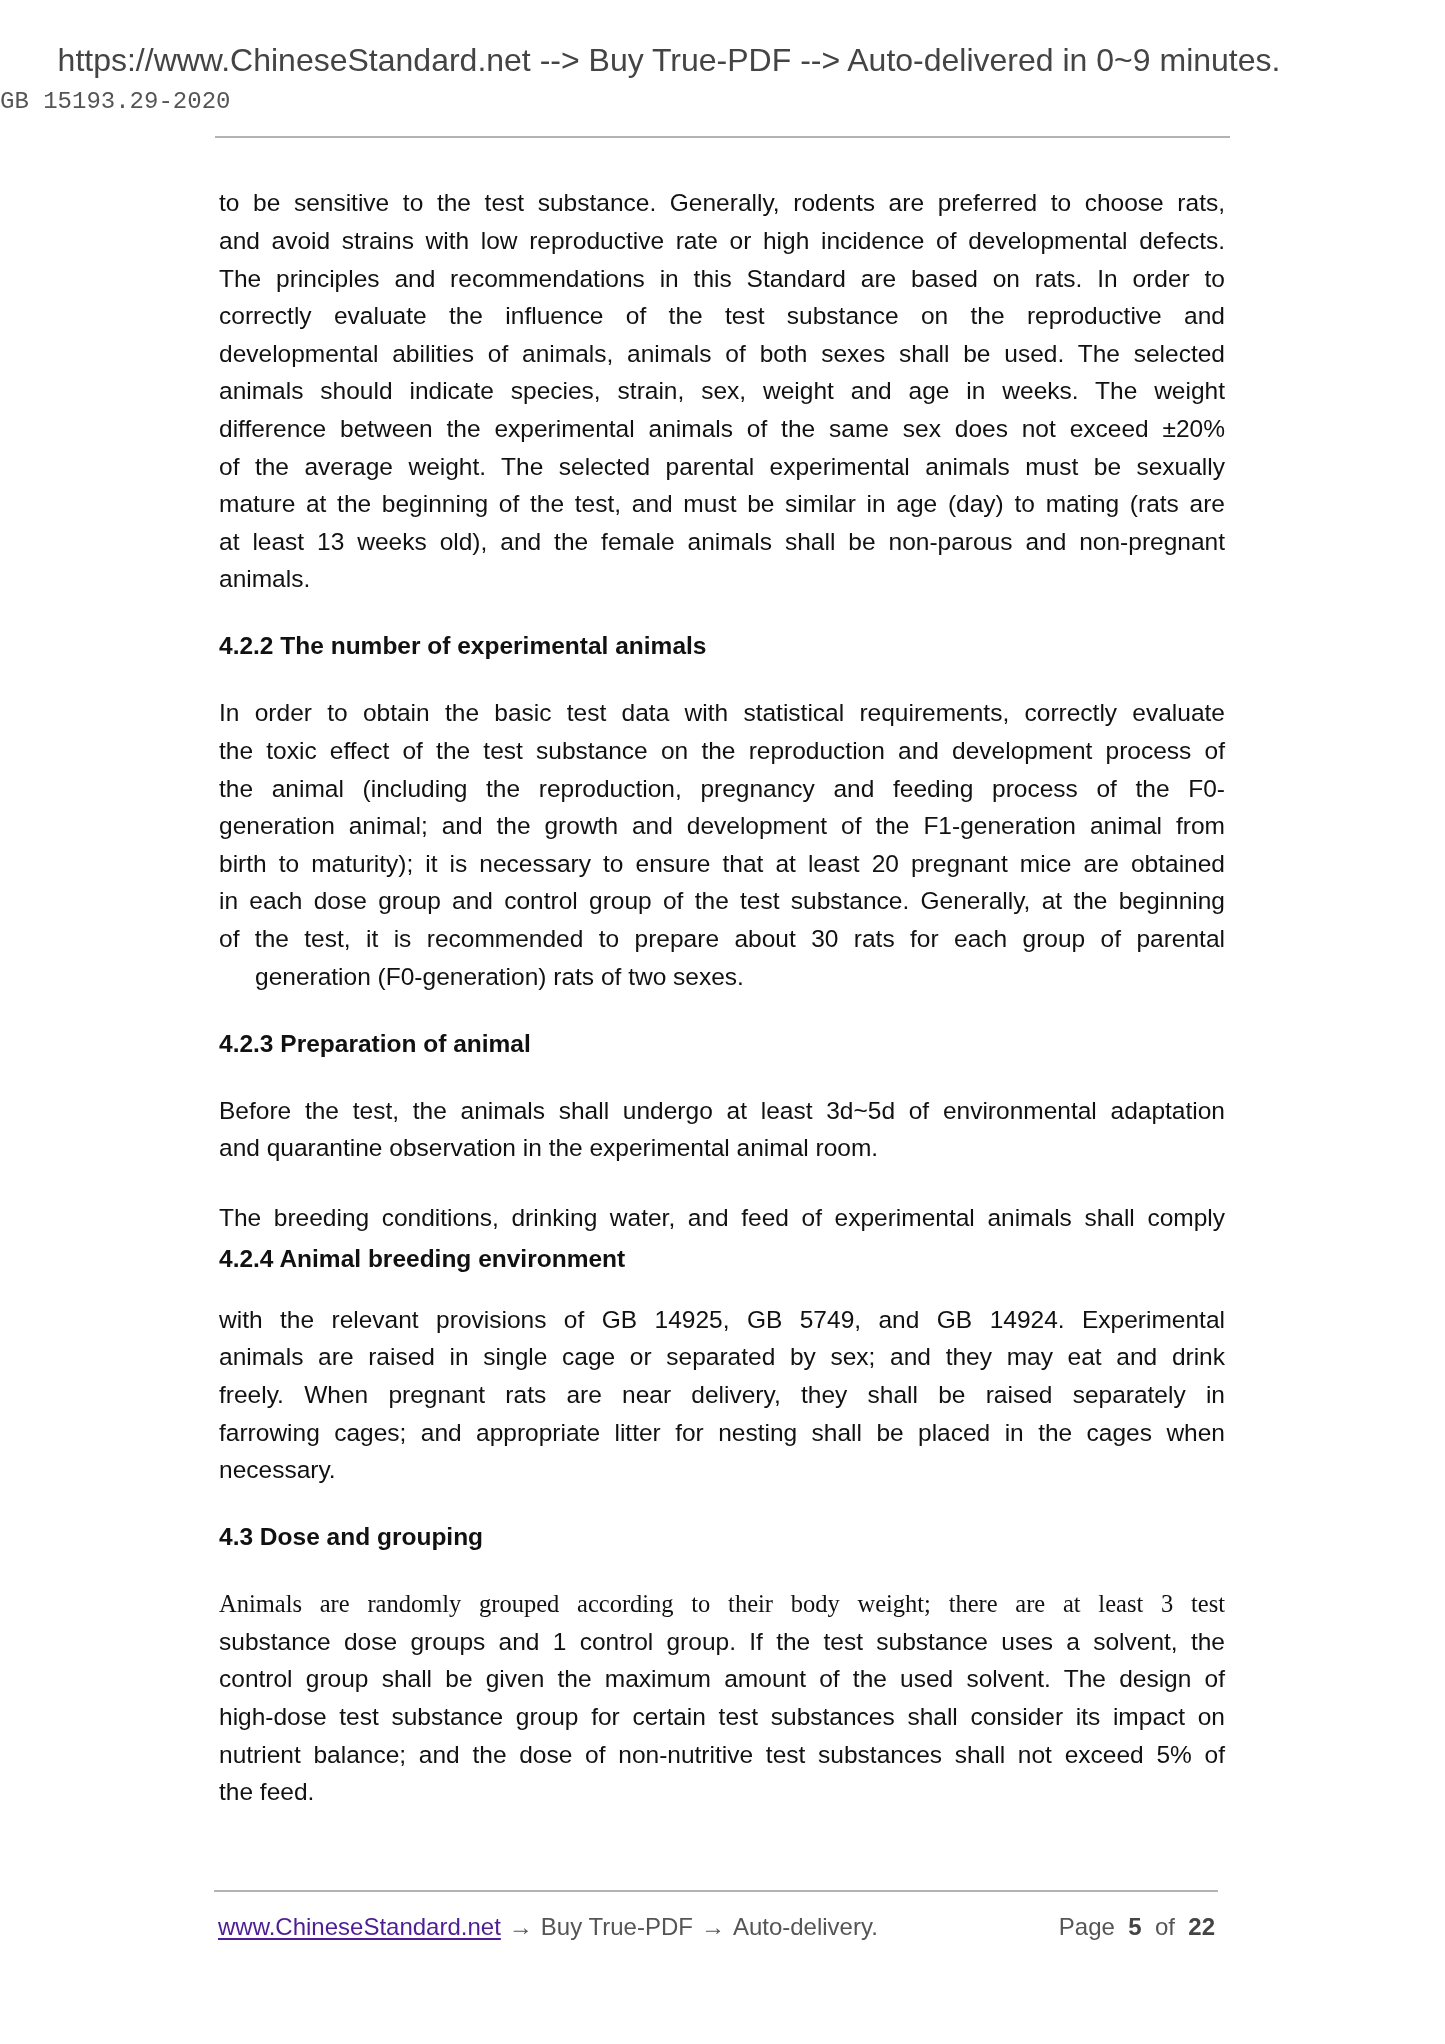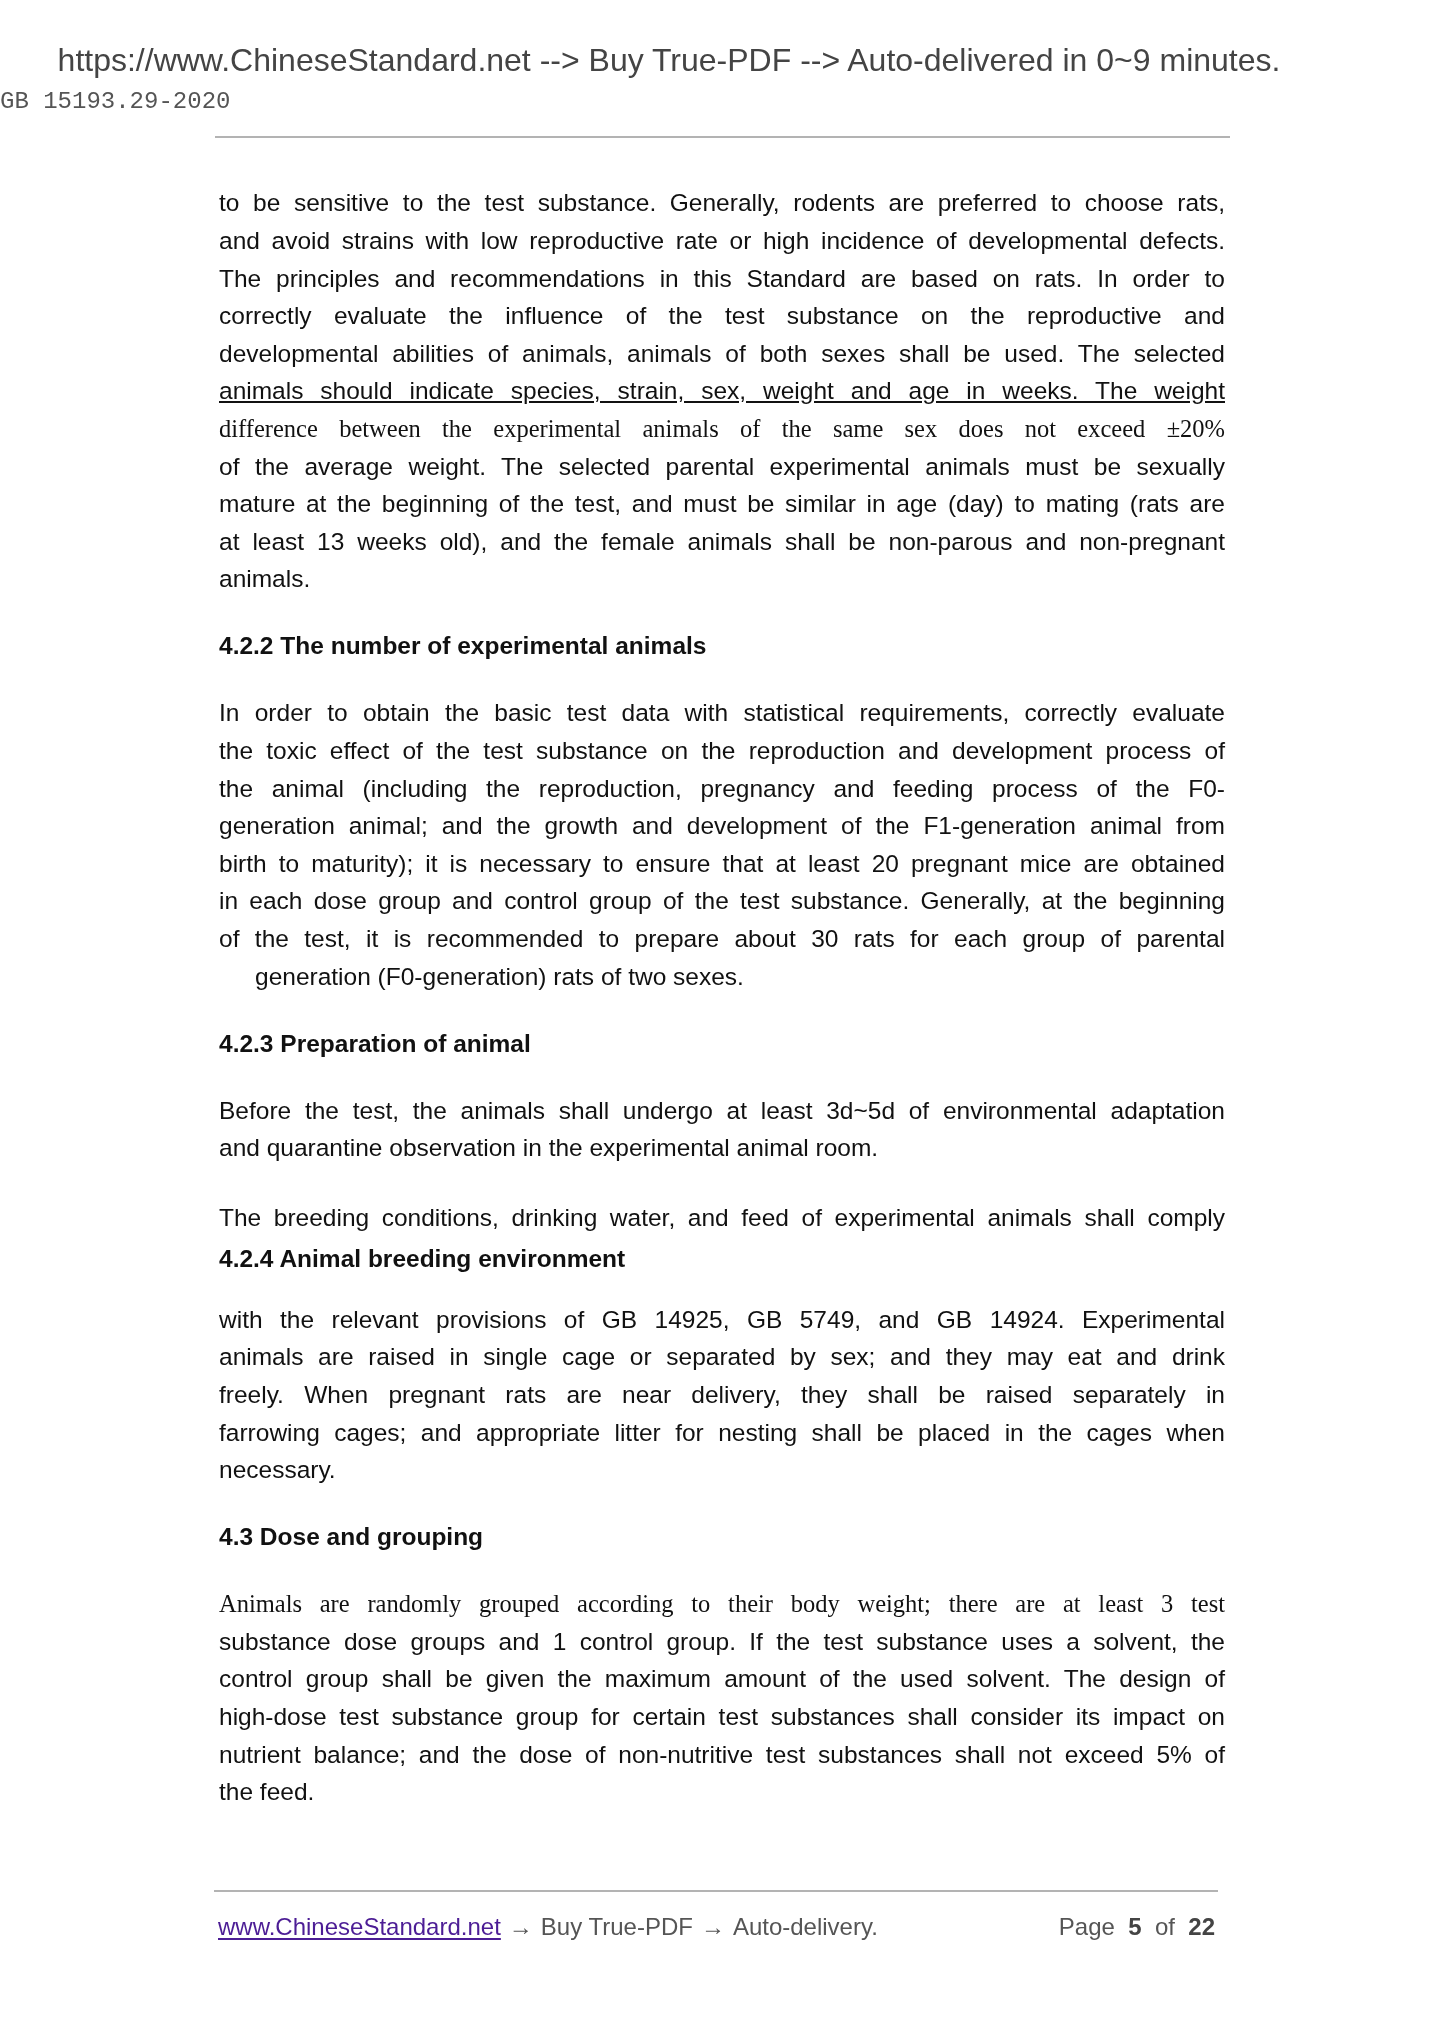--- a/index.html
+++ b/index.html
@@ -46,22 +46,22 @@
   <div class="hdr-std">GB 15193.29-2020</div>
   <div class="rule-top"></div>
 
   <div class="content" id="content">
       <div>
         <div class="line just" style="top: 191.3px;">to be sensitive to the test substance. Generally, rodents are preferred to choose rats,</div>
         <div class="line just" style="top: 228.9px;">and avoid strains with low reproductive rate or high incidence of developmental defects.</div>
         <div class="line just" style="top: 266.5px;">The principles and recommendations in this Standard are based on rats. In order to</div>
         <div class="line just" style="top: 304.1px;">correctly evaluate the influence of the test substance on the reproductive and</div>
         <div class="line just" style="top: 341.7px;">developmental abilities of animals, animals of both sexes shall be used. The selected</div>
-        <div class="line just" style="top: 379.3px; text-decoration: underline;">animals should indicate species, strain, sex, weight and age in weeks. The weight</div>
-        <div class="line just" style="top: 416.9px; font-family: Liberation Serif, serif;">difference between the experimental animals of the same sex does not exceed ±20%</div>
+        <div class="line just" style="top: 379.3px;">animals should indicate species, strain, sex, weight and age in weeks. The weight</div>
+        <div class="line just" style="top: 416.9px;">difference between the experimental animals of the same sex does not exceed ±20%</div>
         <div class="line just" style="top: 454.5px;">of the average weight. The selected parental experimental animals must be sexually</div>
         <div class="line just" style="top: 492.1px;">mature at the beginning of the test, and must be similar in age (day) to mating (rats are</div>
         <div class="line just" style="top: 529.7px;">at least 13 weeks old), and the female animals shall be non-parous and non-pregnant</div>
         <div class="line last" style="top: 567.3px;">animals.</div>
       </div>
       <div class="line heading" style="top: 634.3px;">4.2.2 The number of experimental animals</div>
       <div>
         <div class="line just" style="top: 701.3px;">In order to obtain the basic test data with statistical requirements, correctly evaluate</div>
         <div class="line just" style="top: 738.9px;">the toxic effect of the test substance on the reproduction and development process of</div>
         <div class="line just" style="top: 776.5px;">the animal (including the reproduction, pregnancy and feeding process of the F0-</div>

